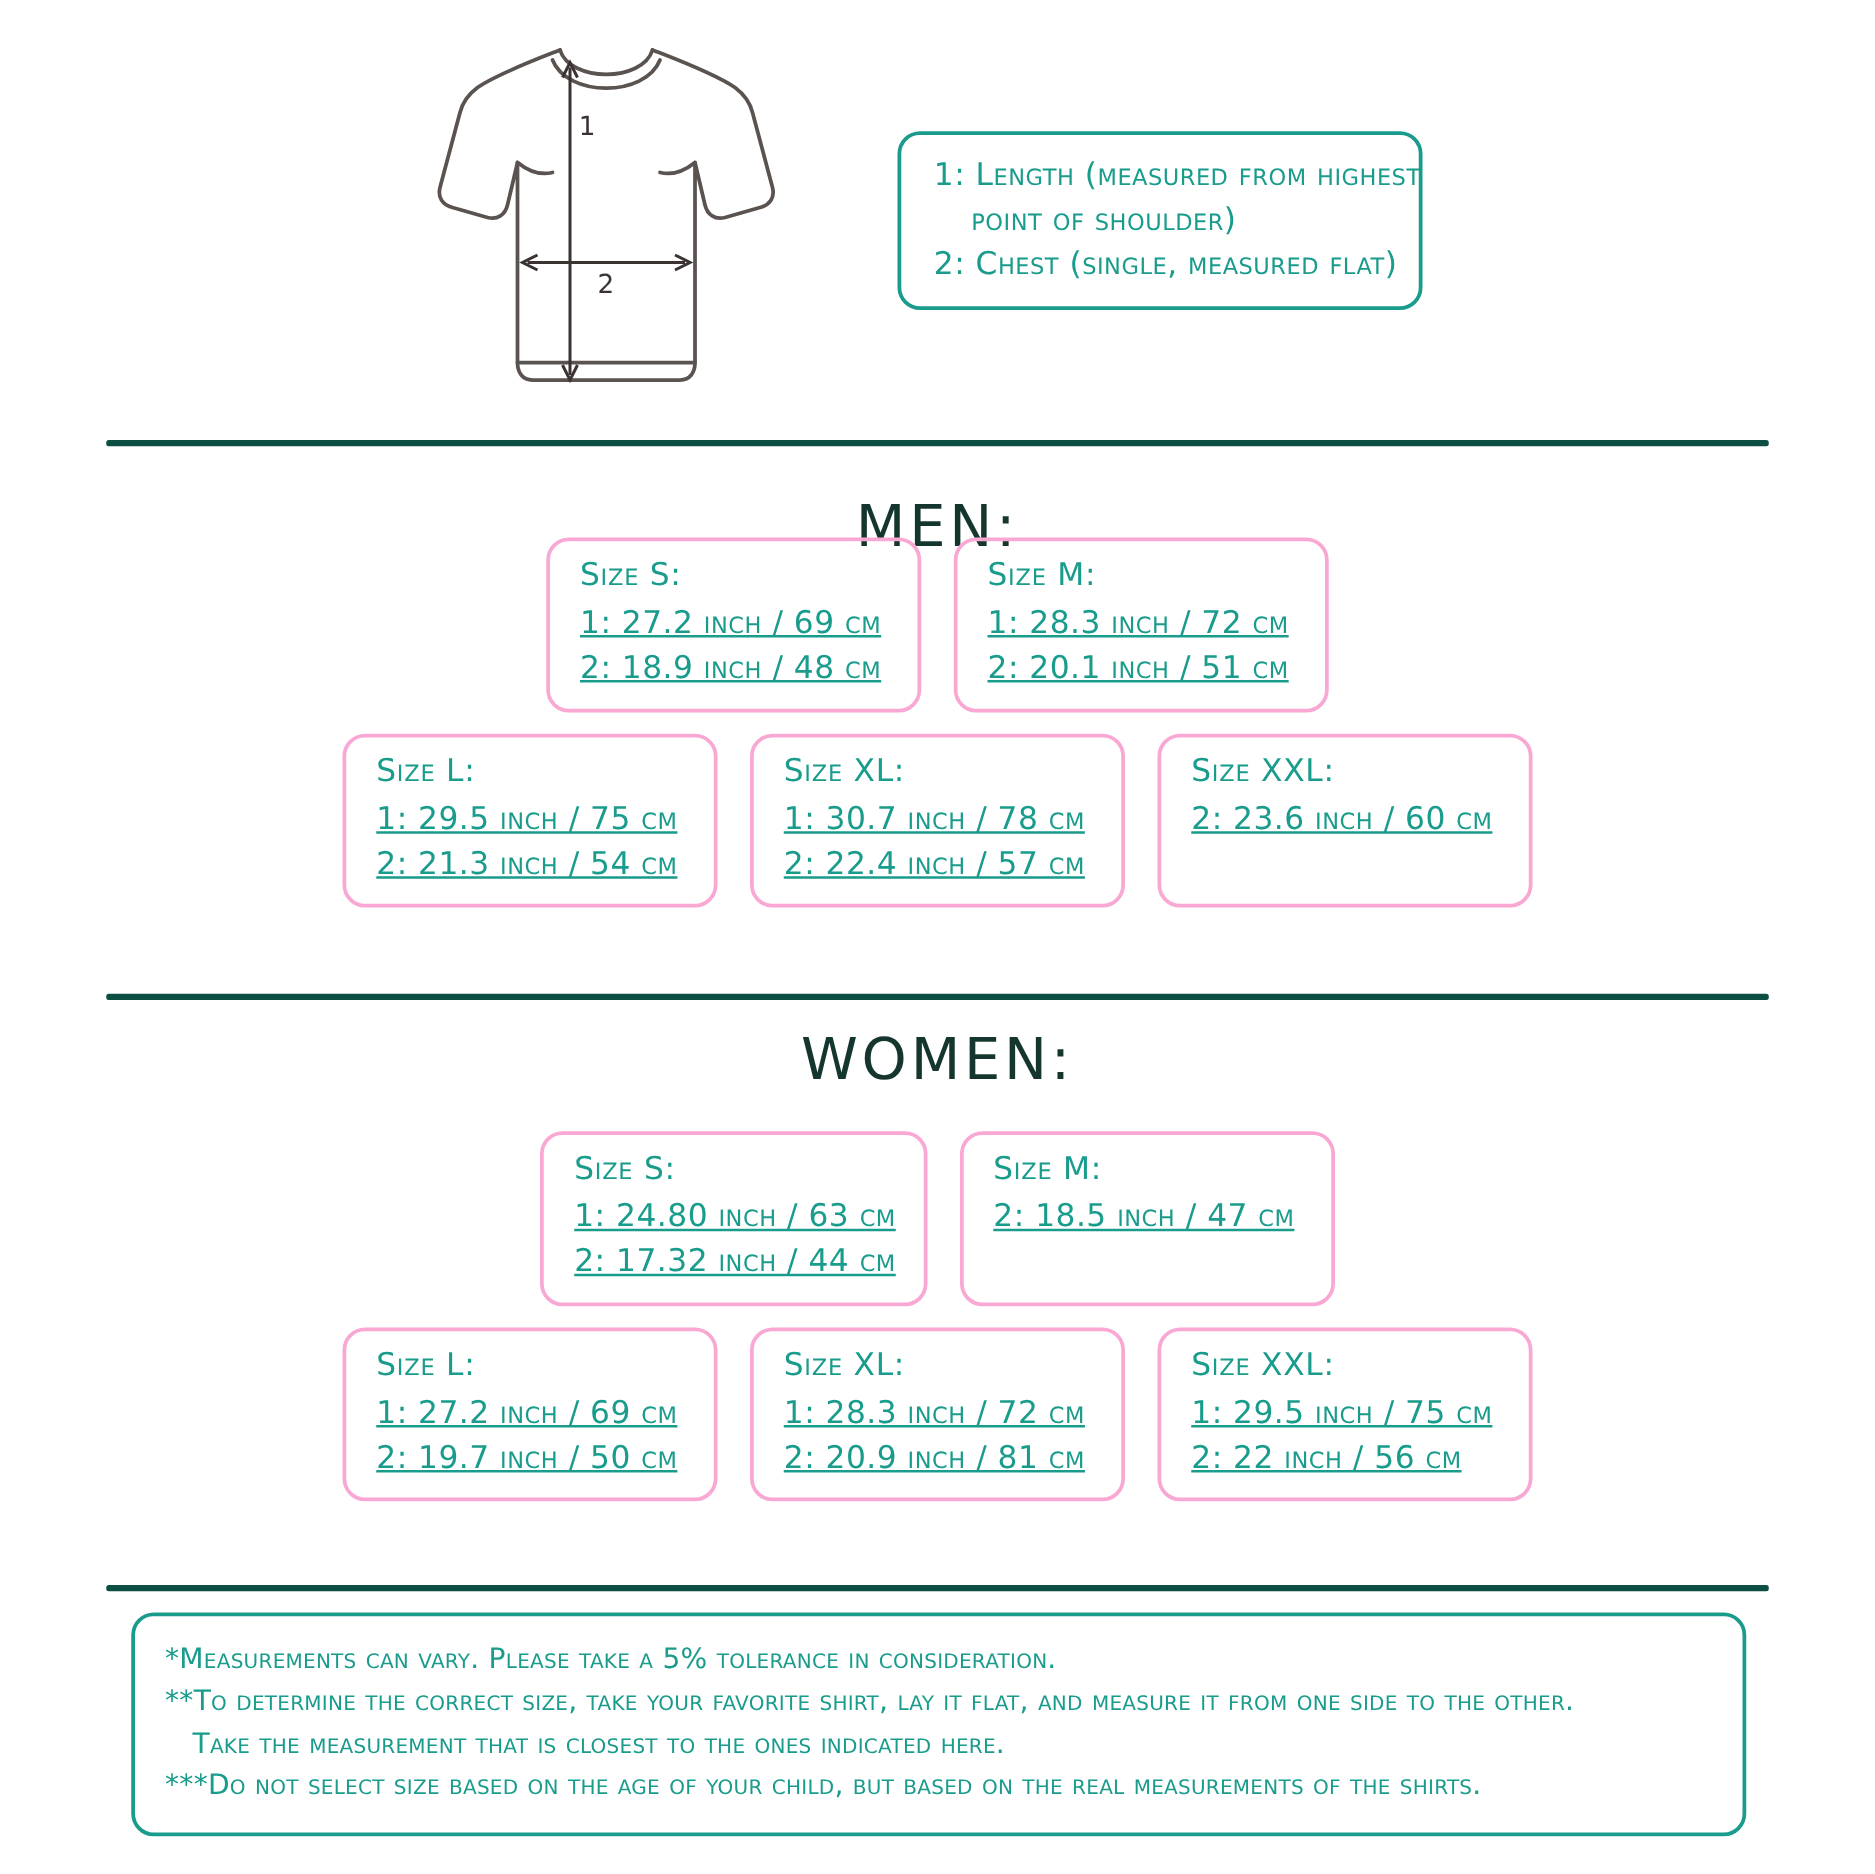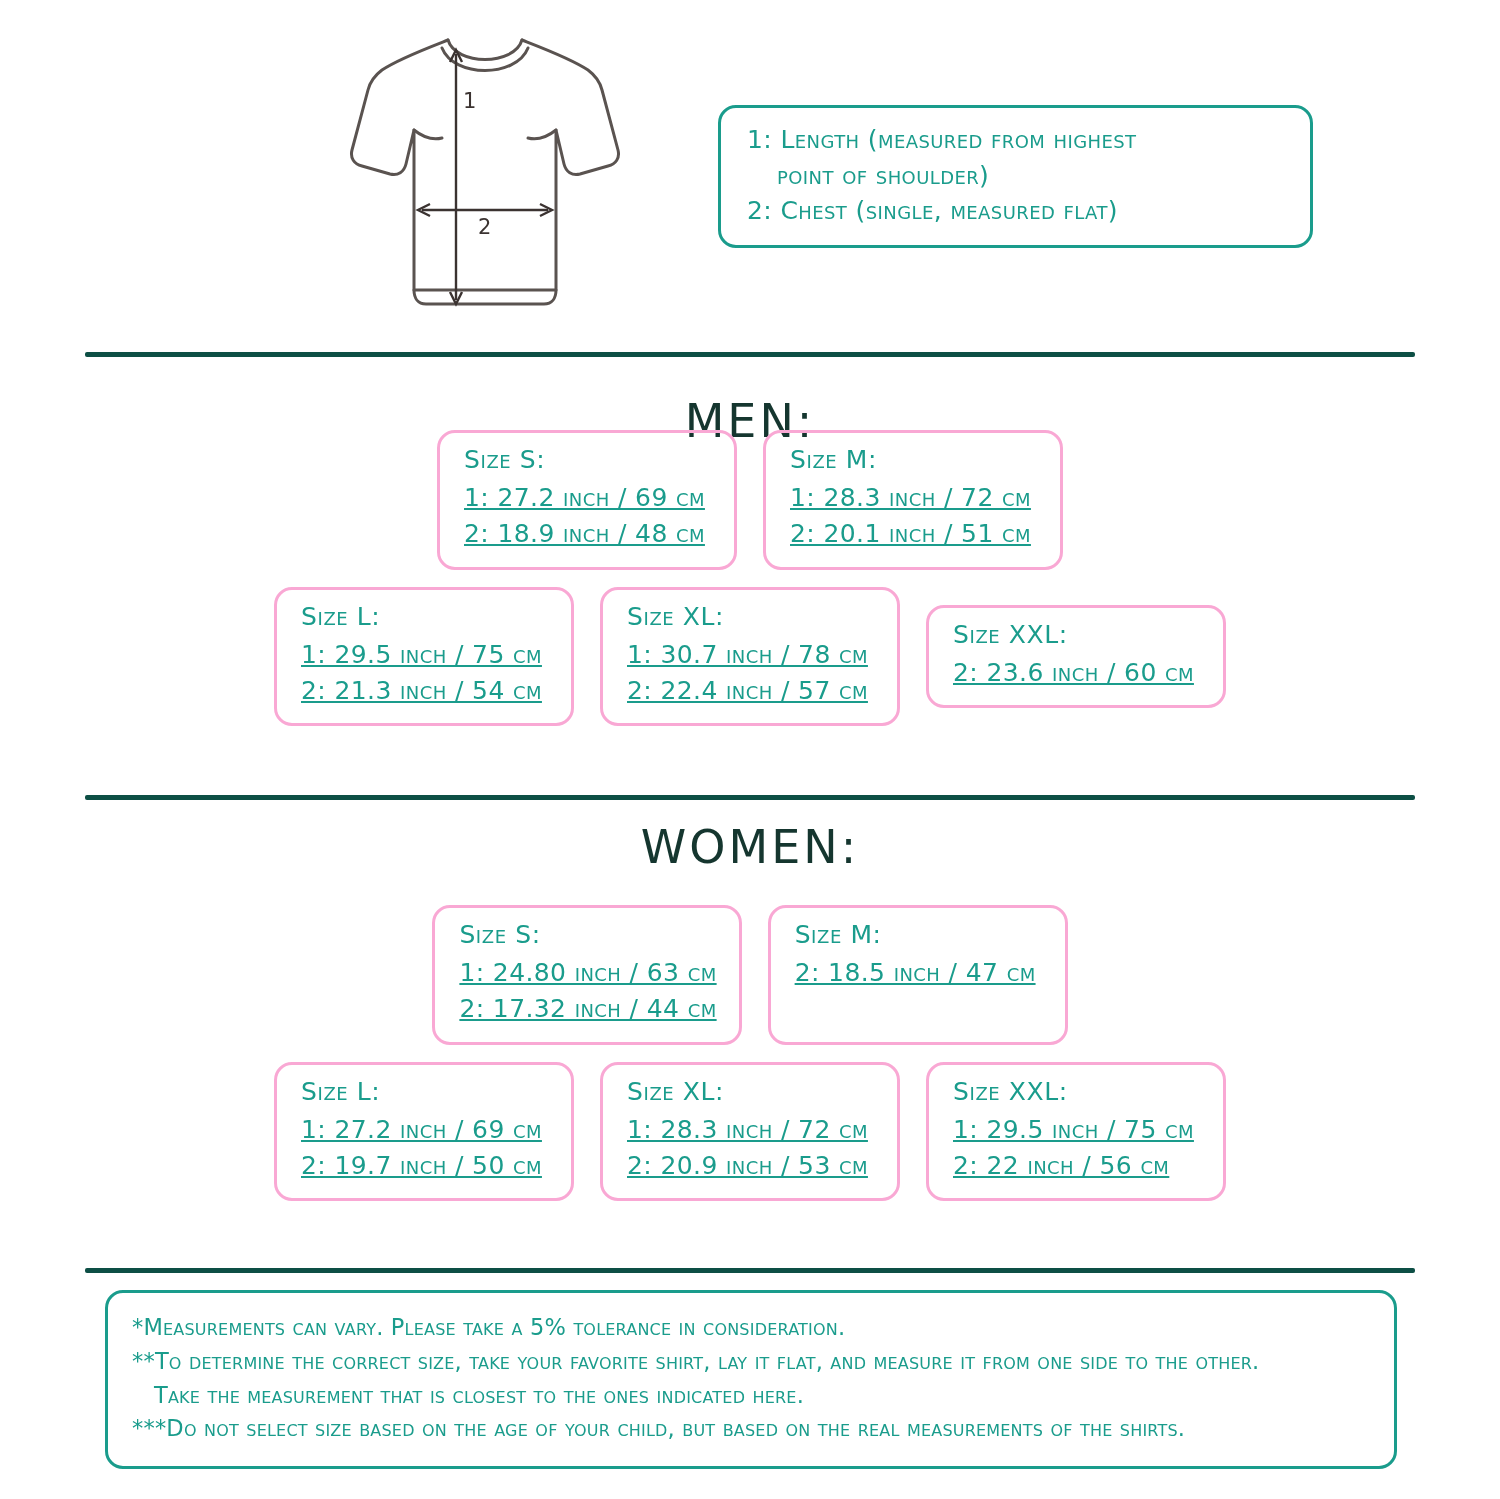--- a/index.html
+++ b/index.html
@@ -30,21 +30,21 @@
     position: absolute;
     left: 330px;
     top: 18px;
     width: 310px;
     height: 310px;
   }
   .legend-box {
     position: absolute;
     left: 718px;
     top: 105px;
-    width: 595px;
+    width: 420px;
     box-sizing: border-box;
     border: 3px solid #1a9c8c;
     border-radius: 18px;
     padding: 14px 20px 16px 26px;
   }
   .legend-line {
     font-family: "DejaVu Sans", sans-serif;
     font-size: 25px;
     font-variant: small-caps;
     letter-spacing: 0.4px;
@@ -93,21 +93,20 @@
   #men-cards { top: 430px; }
   #women-cards { top: 905px; }
 
   .row {
     display: flex;
     justify-content: center;
     gap: 26px;
   }
   .row.row2 {
     margin-top: 17px;
-    align-items: center;
   }
   .card {
     border: 3px solid #f9a8d4;
     border-radius: 18px;
     padding: 12px 22px 14px 24px;
     box-sizing: border-box;
     min-width: 300px;
   }
   .card .title {
     font-size: 25px;
@@ -283,21 +282,21 @@
     </div>
     <div class="row row2">
       <div class="card">
         <div class="title">Size L:</div>
         <div class="meas">1: 27.2 inch / 69 cm</div>
         <div class="meas">2: 19.7 inch / 50 cm</div>
       </div>
       <div class="card">
         <div class="title">Size XL:</div>
         <div class="meas">1: 28.3 inch / 72 cm</div>
-        <div class="meas">2: 20.9 inch / 53 cm</div>
+        <div class="meas">2: 20.9 inch / 81 cm</div>
       </div>
       <div class="card">
         <div class="title">Size XXL:</div>
         <div class="meas">1: 29.5 inch / 75 cm</div>
         <div class="meas">2: 22 inch / 56 cm</div>
       </div>
     </div>
   </div>
 
   <div class="rule" id="rule3"></div>

